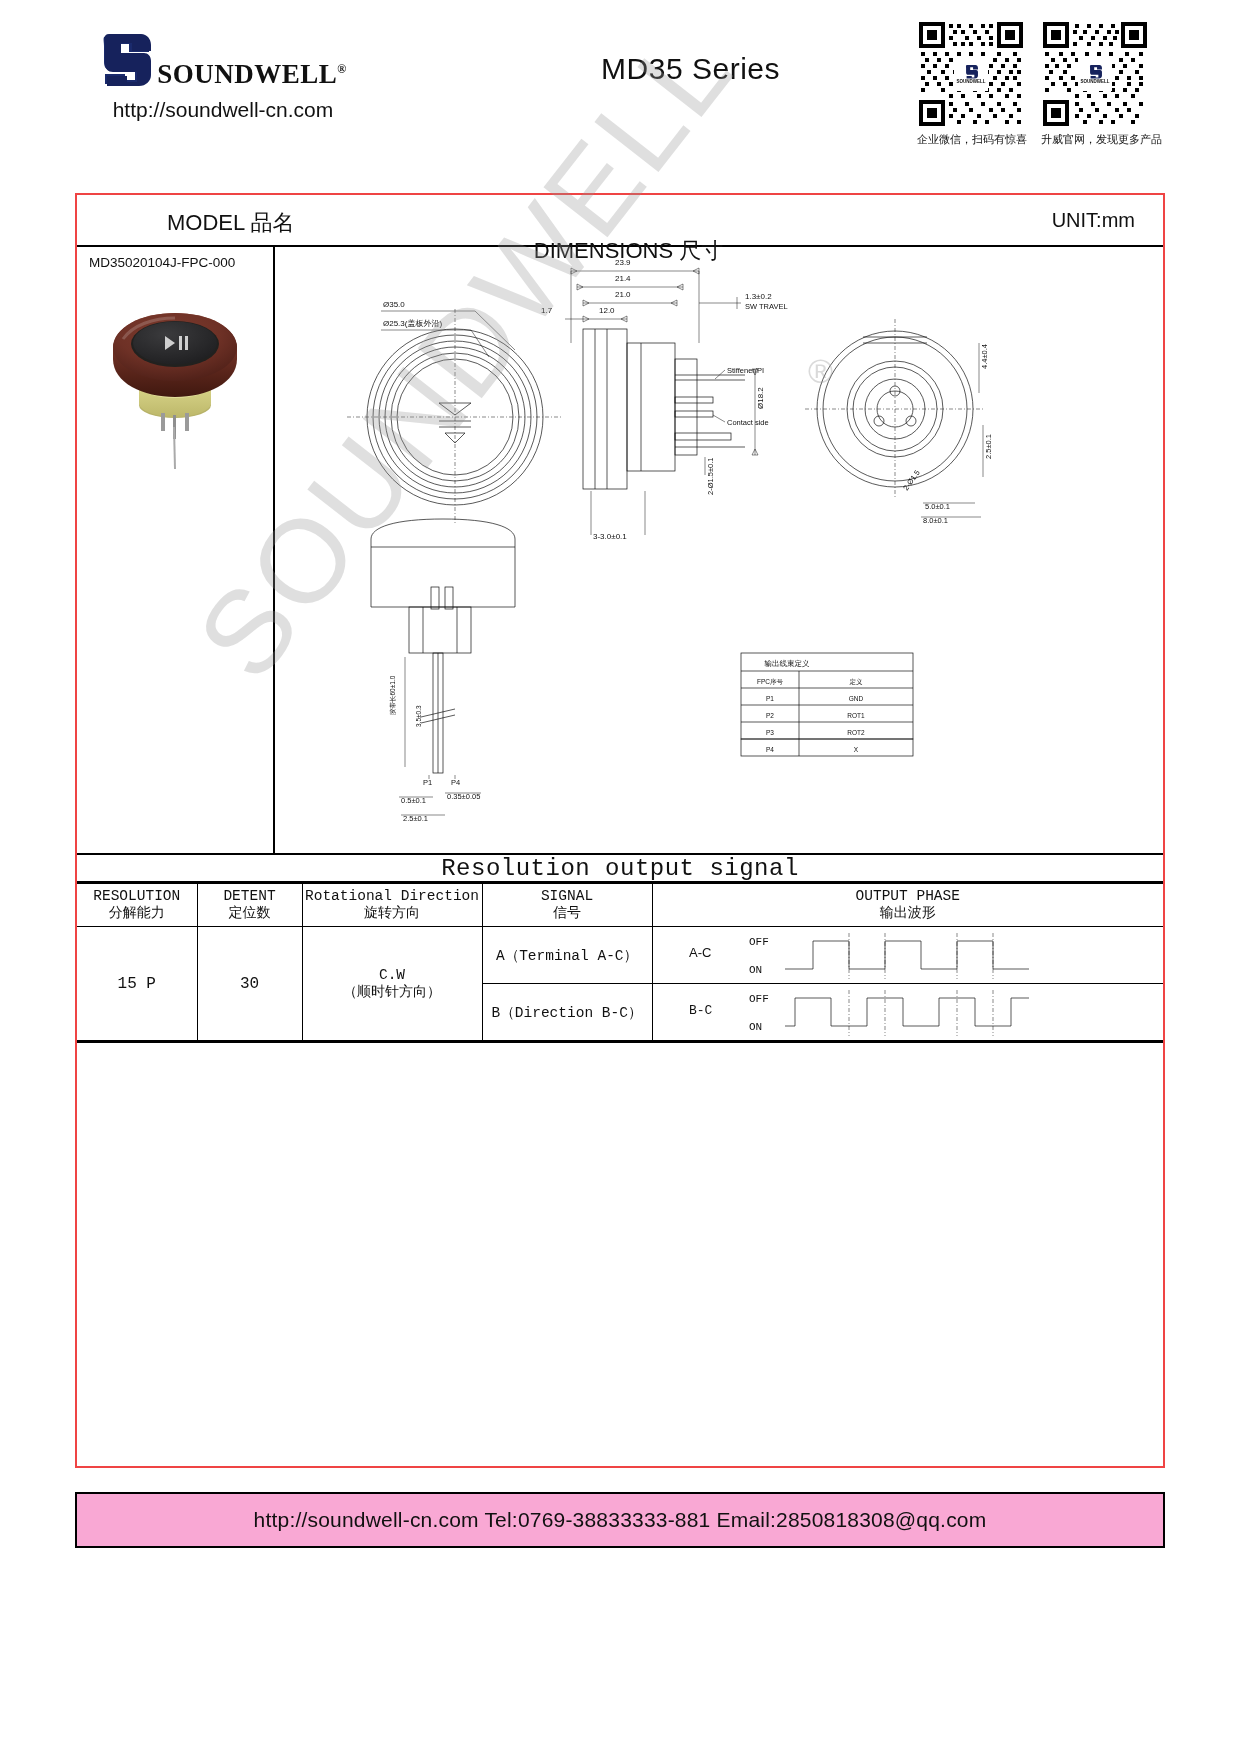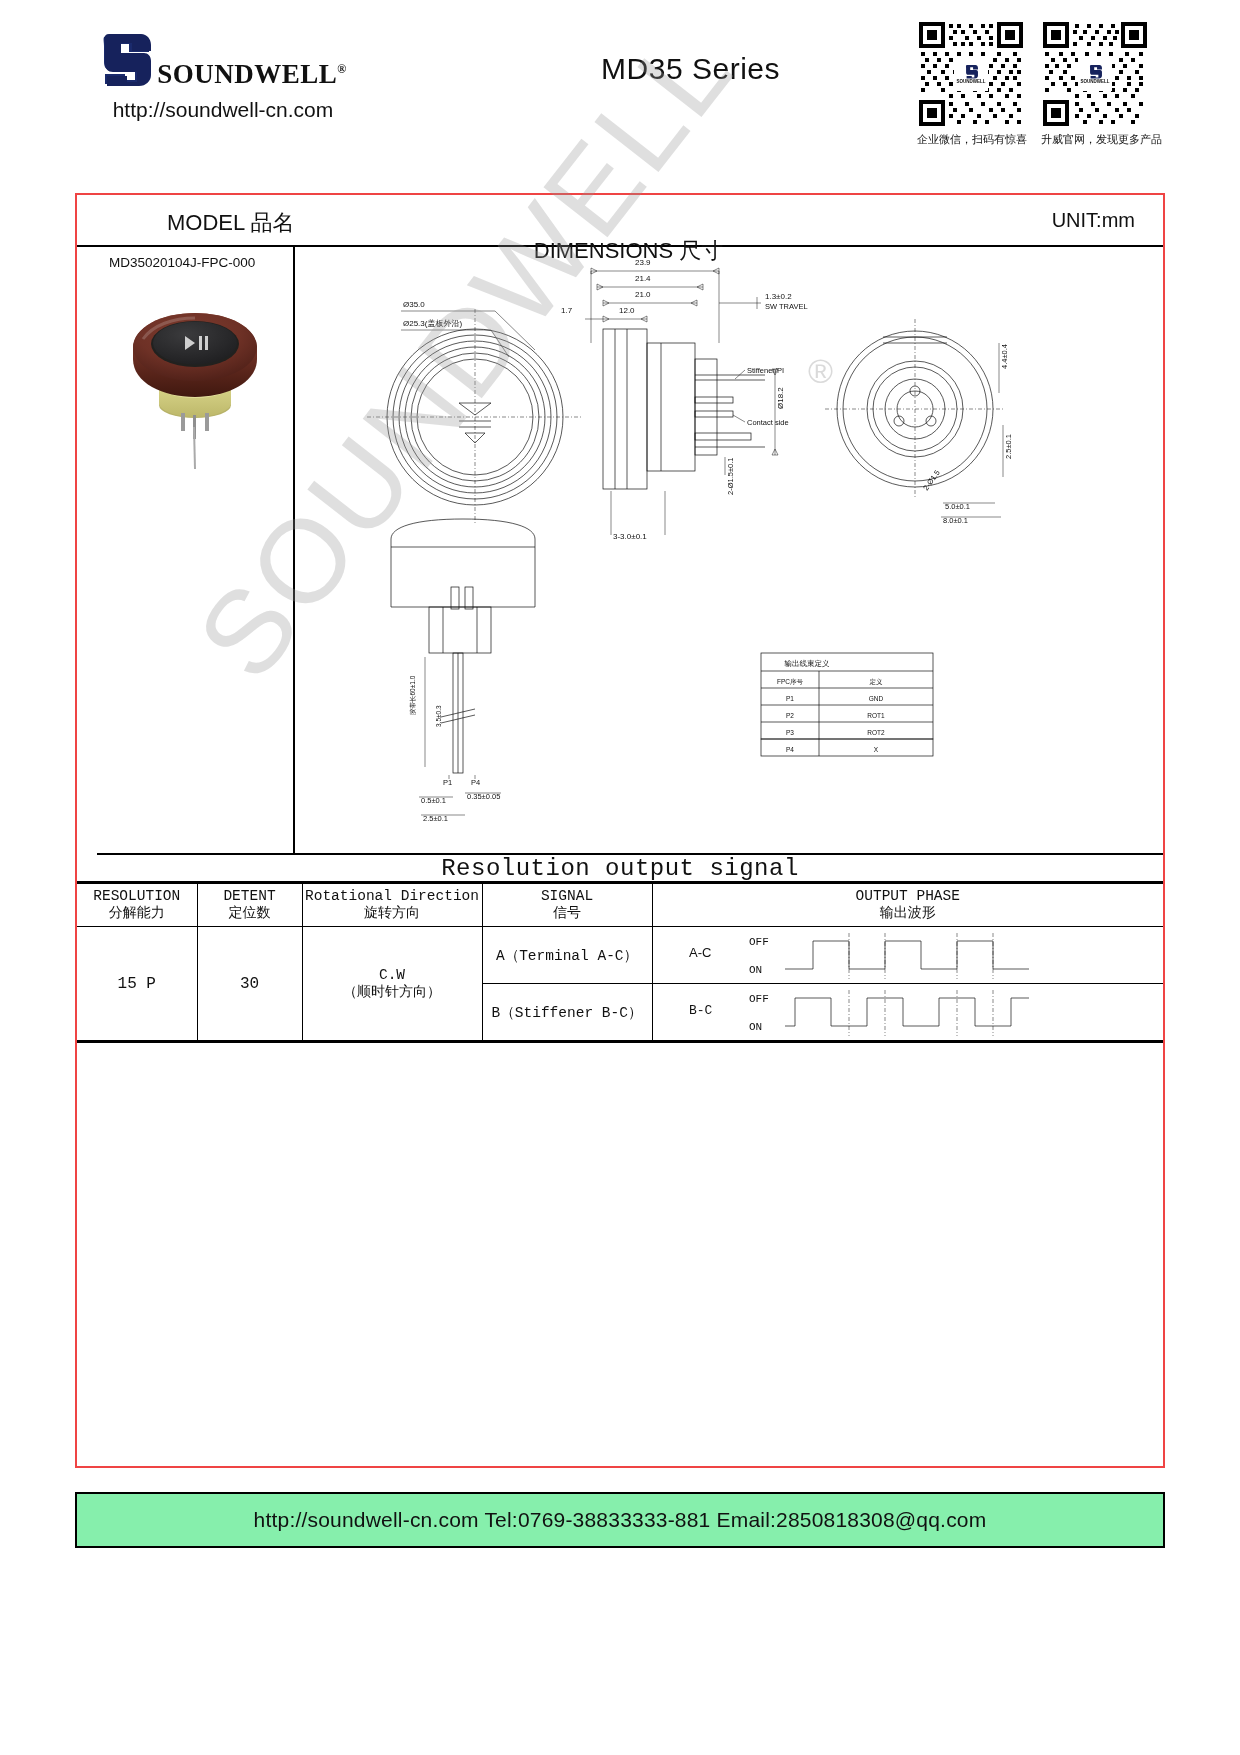--- a/index.html
+++ b/index.html
@@ -59,21 +59,21 @@
   .row-head .model-label {
     position: absolute; left: 90px; top: 13px; font-size: 22px; color: #111;
   }
   .row-head .dim-label {
     position: absolute; left: 17px; right: 0; top: 13px; text-align: center; font-size: 22px; color: #111; margin-top: 28px;
   }
   .row-head .unit-label {
     position: absolute; right: 28px; top: 14px; font-size: 20px; color: #111;
   }
 
-  .drawing-area { position: relative; height: 608px; border-bottom: 2px solid #000; margin-left: 20px; }
+  .drawing-area { position: relative; height: 608px; border-bottom: 2px solid #000; }
   .model-col {
     position: absolute; left: 0; top: 0; width: 198px; height: 100%;
     border-right: 2px solid #000;
   }
   .model-code {
     position: absolute; left: 12px; top: 8px; font-size: 13.5px; color: #111;
     font-family: "Liberation Sans", sans-serif;
   }
   .photo { position: absolute; left: 12px; top: 40px; width: 172px; height: 185px; }
 
@@ -95,21 +95,21 @@
   }
   table.res th { font-weight: normal; }
   .cjk { font-family: "DejaVu Sans", sans-serif; font-size: 14px; }
   .sub-small { font-size: 13.5px; }
 
   .blank-area { height: 415px; border-top: 2px solid #000; }
 
   
   .footer {
     position: absolute; left: 75px; top: 1492px; width: 1090px; height: 56px;
-    border: 2px solid #000; background: #86efac;
+    border: 2px solid #000; background: #f9a8d4;
     display: flex; align-items: center; justify-content: center;
   }
   .footer span { font-size: 21px; color: #111; letter-spacing: 0.2px; }
 
   
   .watermark {
     position: absolute; left: 0; top: 0; width: 1240px; height: 1755px;
     pointer-events: none; overflow: hidden;
   }
   .watermark .wm-text {
@@ -683,21 +683,21 @@
             <text x="96" y="46" style="font-size:11px;fill:#111;" font-family="Liberation Mono, monospace">ON</text>
             <path class="ln" d="M132 42 L160 42 L160 14 L196 14 L196 42 L232 42 L232 14 L268 14 L268 42 L304 42 L304 14 L340 14 L340 42 L376 42" stroke="#111" stroke-width="1.3" fill="none"></path>
             <line class="dash" x1="196" y1="6" x2="196" y2="52"></line>
             <line class="dash" x1="232" y1="6" x2="232" y2="52"></line>
             <line class="dash" x1="304" y1="6" x2="304" y2="52"></line>
             <line class="dash" x1="340" y1="6" x2="340" y2="52"></line>
           </svg>
         </td>
       </tr>
       <tr style="height:56px;">
-        <td class="sub-small">B（Stiffener B-C）</td>
+        <td class="sub-small">B（Direction B-C）</td>
         <td style="border-right:none;padding:0;">
           <svg viewBox="0 0 511 56" width="511" height="56">
             <text x="36" y="30" style="font-size:13px;fill:#111;" font-family="Liberation Mono, monospace">B-C</text>
             <text x="96" y="18" style="font-size:11px;fill:#111;" font-family="Liberation Mono, monospace">OFF</text>
             <text x="96" y="46" style="font-size:11px;fill:#111;" font-family="Liberation Mono, monospace">ON</text>
             <path class="ln" d="M132 42 L142 42 L142 14 L178 14 L178 42 L214 42 L214 14 L250 14 L250 42 L286 42 L286 14 L322 14 L322 42 L358 42 L358 14 L376 14" stroke="#111" stroke-width="1.3" fill="none"></path>
             <line class="dash" x1="196" y1="6" x2="196" y2="52"></line>
             <line class="dash" x1="232" y1="6" x2="232" y2="52"></line>
             <line class="dash" x1="304" y1="6" x2="304" y2="52"></line>
             <line class="dash" x1="340" y1="6" x2="340" y2="52"></line>

